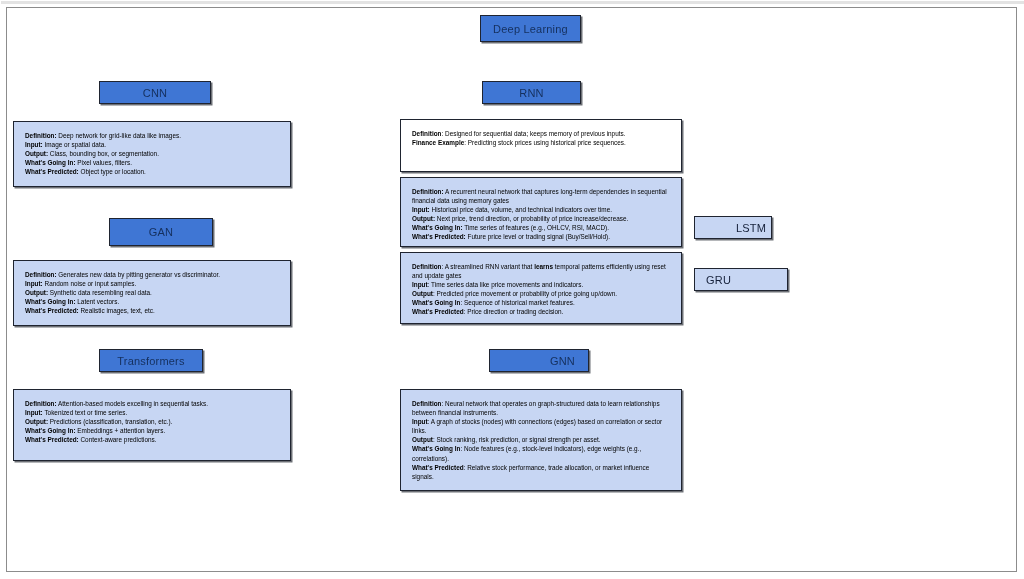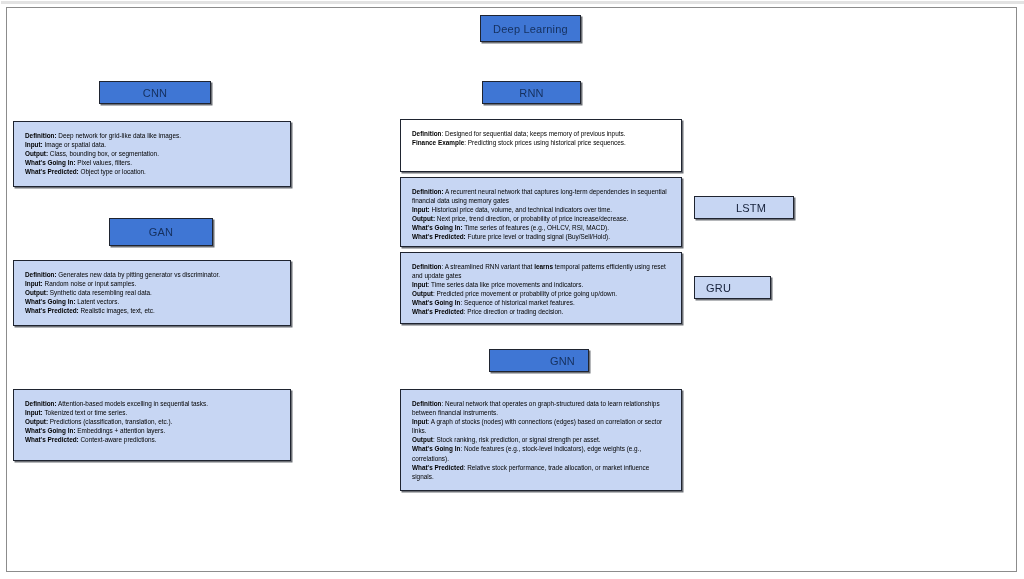--- a/index.html
+++ b/index.html
@@ -114,20 +114,23 @@
     </div>
 
     <div class="node panel" style="left:6px; top:252px; width:278px; height:66px;">
         <div class="line"><span class="lbl">Definition:</span><span> Generates new data by pitting generator vs discriminator.</span></div>
         <div class="line"><span class="lbl">Input:</span><span> Random noise or input samples.</span></div>
         <div class="line"><span class="lbl">Output:</span><span> Synthetic data resembling real data.</span></div>
         <div class="line"><span class="lbl">What's Going In:</span><span> Latent vectors.</span></div>
         <div class="line"><span class="lbl">What's Predicted:</span><span> Realistic images, text, etc.</span></div>
       </div>
 
+    <div class="node chip" style="left:92px; top:341px; width:104px; height:23px;">
+      <span>Transformers</span>
+    </div>
 
     <div class="node panel" style="left:6px; top:381px; width:278px; height:72px;">
         <div class="line"><span class="lbl">Definition:</span><span> Attention-based models excelling in sequential tasks.</span></div>
         <div class="line"><span class="lbl">Input:</span><span> Tokenized text or time series.</span></div>
         <div class="line"><span class="lbl">Output:</span><span> Predictions (classification, translation, etc.).</span></div>
         <div class="line"><span class="lbl">What's Going In:</span><span> Embeddings + attention layers.</span></div>
         <div class="line"><span class="lbl">What's Predicted:</span><span> Context-aware predictions.</span></div>
       </div>
 
     <div class="node chip" style="left:475px; top:73px; width:99px; height:23px;">
@@ -160,22 +163,22 @@
     </div>
 
     <div class="node panel" style="left:393px; top:381px; width:282px; height:102px;">
         <div class="line"><span class="lbl">Definition</span><span>: Neural network that operates on graph-structured data to learn relationships between financial instruments.</span></div>
         <div class="line"><span class="lbl">Input</span><span>: A graph of stocks (nodes) with connections (edges) based on correlation or sector links.</span></div>
         <div class="line"><span class="lbl">Output</span><span>: Stock ranking, risk prediction, or signal strength per asset.</span></div>
         <div class="line"><span class="lbl">What's Going In</span><span>: Node features (e.g., stock-level indicators), edge weights (e.g., correlations).</span></div>
         <div class="line"><span class="lbl">What's Predicted</span><span>: Relative stock performance, trade allocation, or market influence signals.</span></div>
       </div>
 
-    <div class="node chip soft" style="left:687px; top:188px; width:100px; height:23px;padding-left:41px;">
+    <div class="node chip soft" style="left:687px; top:208px; width:78px; height:23px;padding-left:41px;">
       <span>LSTM</span>
     </div>
 
-    <div class="node chip soft" style="left:687px; top:268px; width:77px; height:23px;">
+    <div class="node chip soft" style="left:687px; top:260px; width:94px; height:23px;">
       <span>GRU</span>
     </div>
 
   </div>
 </div>
 
 </body></html>

